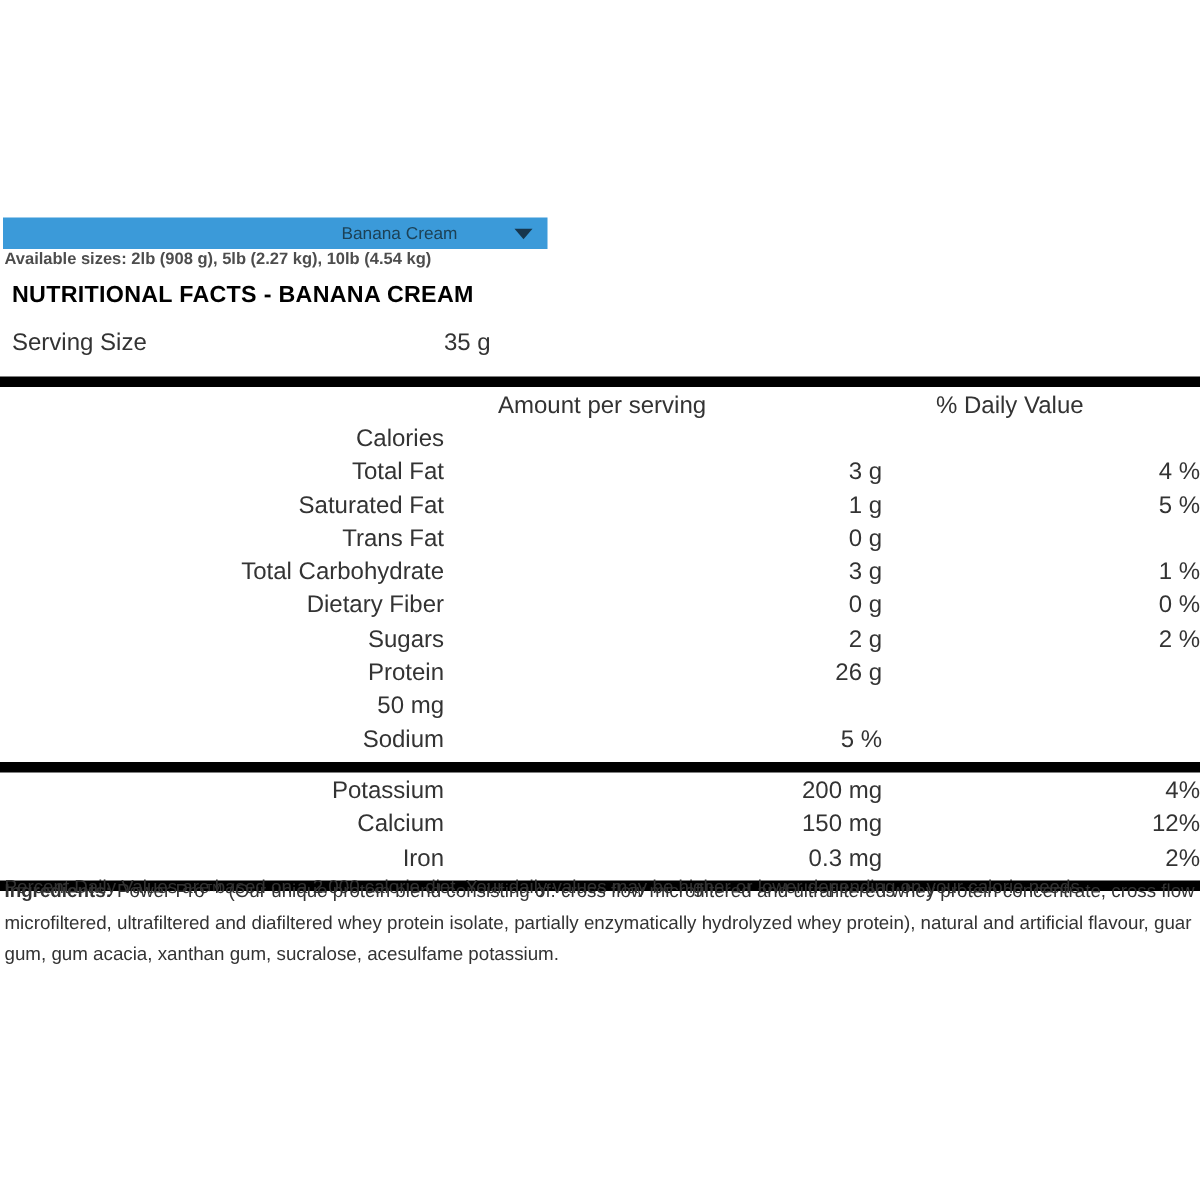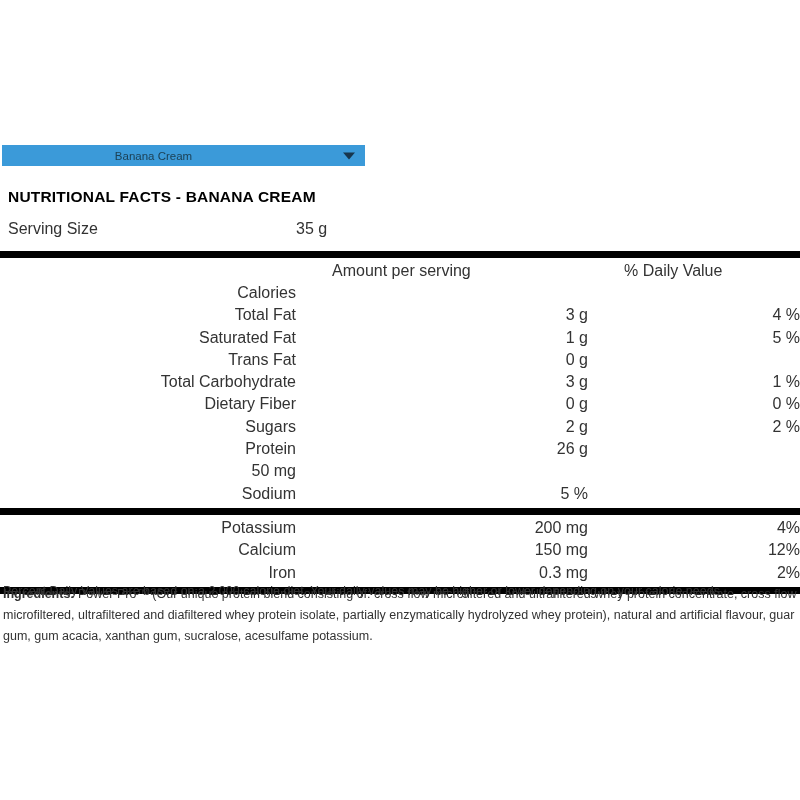--- a/index.html
+++ b/index.html
@@ -10,21 +10,21 @@
 
   
   .flavor-select {
     position: absolute; left: 2px; top: 145px;
     width: 363px; height: 21px;
     background: #3b9ad9;
     display: flex; align-items: center;
     cursor: pointer;
   }
   .flavor-select .label {
-    flex: 1; text-align: center; padding-right: 60px;
+    flex: 1; text-align: right; padding-right: 60px;
     font-size: 11.5px; color: #1c4156; font-weight: 400;
   }
   .flavor-select .caret {
     position: absolute; right: 10px; top: 50%; transform: translateY(-50%);
     width: 0; height: 0;
     border-left: 6px solid transparent; border-right: 6px solid transparent;
     border-top: 7px solid #17364d;
   }
 
   .available-sizes {
@@ -73,20 +73,21 @@
 </head>
 <body>
 
 <div class="page">
 
   <div class="flavor-select" role="combobox">
     <span class="label">Banana Cream</span>
     <span class="caret"></span>
   </div>
 
+  <div class="available-sizes">Available sizes: 2lb (908 g), 5lb (2.27 kg), 10lb (4.54 kg)</div>
 
   <div class="facts">
     <div class="facts-title">NUTRITIONAL FACTS - BANANA CREAM</div>
 
     <div class="grid-row serving-row">
       <span class="cell-label">Serving Size</span>
       <span class="cell-amount">35 g</span>
       <span></span>
     </div>
 

